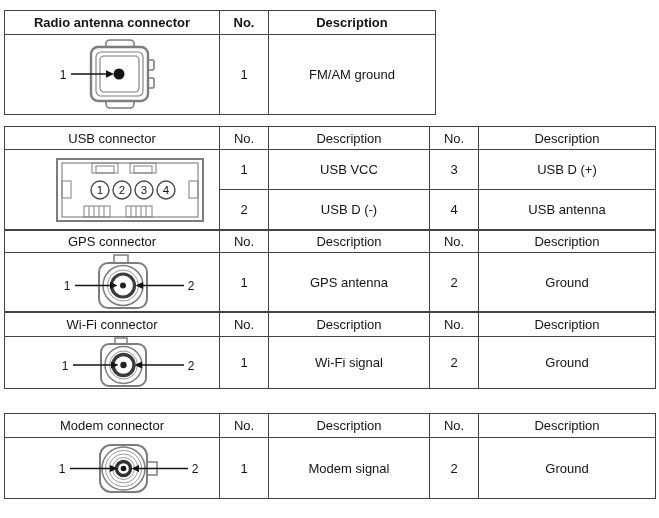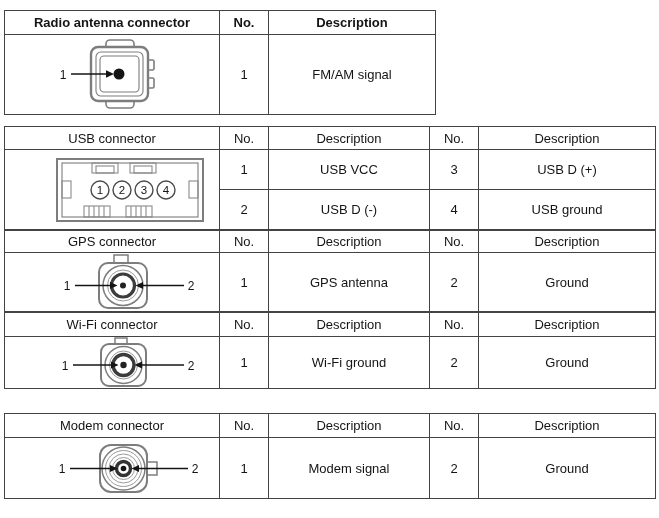--- a/index.html
+++ b/index.html
@@ -84,21 +84,21 @@
           <rect x="91" y="17" width="47" height="44" rx="5" stroke-width="1.1"></rect>
           <rect x="95" y="21" width="39" height="36" rx="4" stroke-width="1.1"></rect>
         </g>
         <circle cx="114" cy="39" r="5.5" fill="#141414"></circle>
         <line x1="66" y1="39" x2="102" y2="39" stroke="#141414" stroke-width="1.4"></line>
         <polygon points="101,35.2 109,39 101,42.8" fill="#141414"></polygon>
         <text x="58" y="43.5" font-size="12" text-anchor="middle" fill="#141414">1</text>
       </svg>
     </td>
     <td>1</td>
-    <td>FM/AM signal</td>
+    <td>FM/AM ground</td>
   </tr>
 </tbody>
   </table>
 
 <table class="tbl-usb">
   <colgroup>
       <col class="col-conn">
       <col class="col-no">
       <col class="col-desc">
       <col class="col-no">
@@ -153,21 +153,21 @@
     </td>
     <td>1</td>
     <td>USB VCC</td>
     <td>3</td>
     <td>USB D (+)</td>
   </tr>
   <tr class="data">
     <td>2</td>
     <td>USB D (-)</td>
     <td>4</td>
-    <td>USB ground</td>
+    <td>USB antenna</td>
   </tr>
 </tbody>
   </table>
 
 <table class="tbl-gps">
   <colgroup>
       <col class="col-conn">
       <col class="col-no">
       <col class="col-desc">
       <col class="col-no">
@@ -233,21 +233,21 @@
         <circle cx="118.5" cy="28" r="3.2" fill="#222222"></circle>
         <line x1="68" y1="28" x2="107" y2="28" stroke="#141414" stroke-width="1.4"></line>
         <polygon points="106,24.5 113.5,28 106,31.5" fill="#141414"></polygon>
         <line x1="179" y1="28" x2="136" y2="28" stroke="#141414" stroke-width="1.4"></line>
         <polygon points="137,24.5 129.5,28 137,31.5" fill="#141414"></polygon>
         <text x="60" y="32.5" font-size="12" text-anchor="middle" fill="#141414">1</text>
         <text x="186" y="32.5" font-size="12" text-anchor="middle" fill="#141414">2</text>
       </svg>
     </td>
     <td>1</td>
-    <td>Wi-Fi ground</td>
+    <td>Wi-Fi signal</td>
     <td>2</td>
     <td>Ground</td>
   </tr>
 </tbody>
   </table>
 
 <table class="tbl-modem">
   <colgroup>
       <col class="col-conn">
       <col class="col-no">

